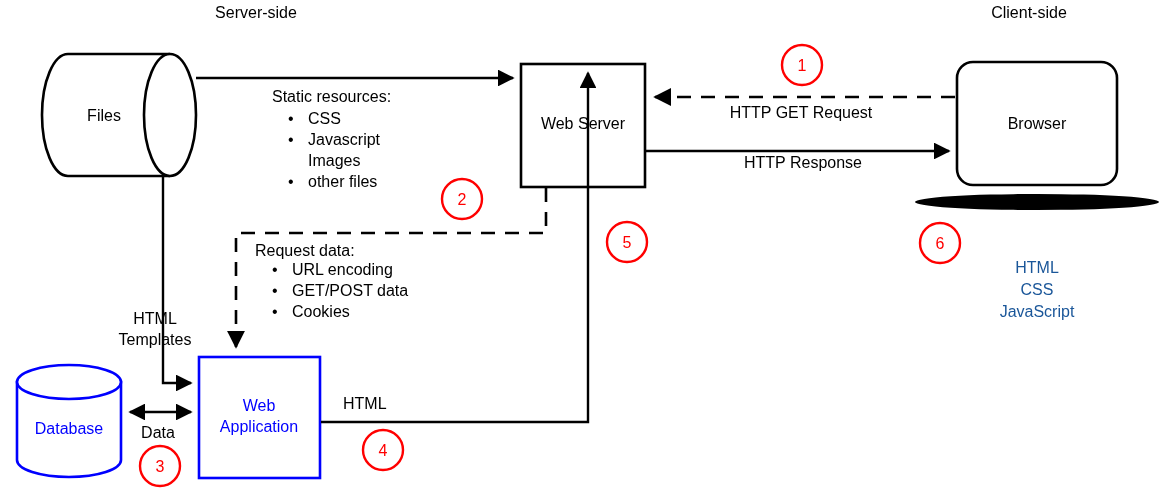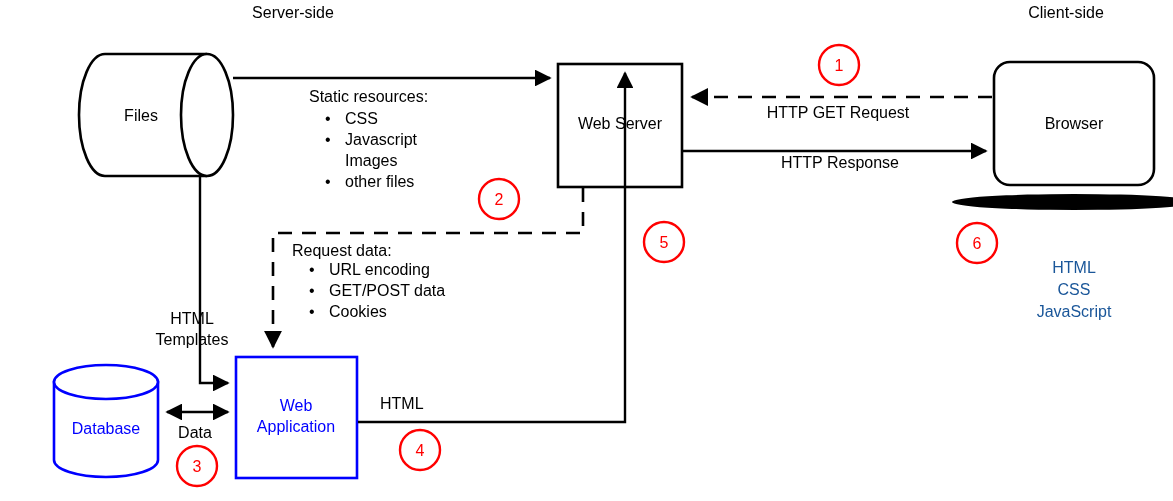--- a/index.html
+++ b/index.html
@@ -10,21 +10,20 @@
   body {
     width: 1173px;
     height: 501px;
     font-family: "Liberation Sans", sans-serif;
     overflow: hidden;
   }
   #diagram-root {
     position: relative;
     width: 967px;
     height: 501px;
-    padding-left: 37px;
   }
   svg#diagram {
     display: block;
     width: 1173px;
     height: 501px;
   }
   .shape-stroke-black {
     fill: #ffffff;
     stroke: #000000;
     stroke-width: 2.6;

